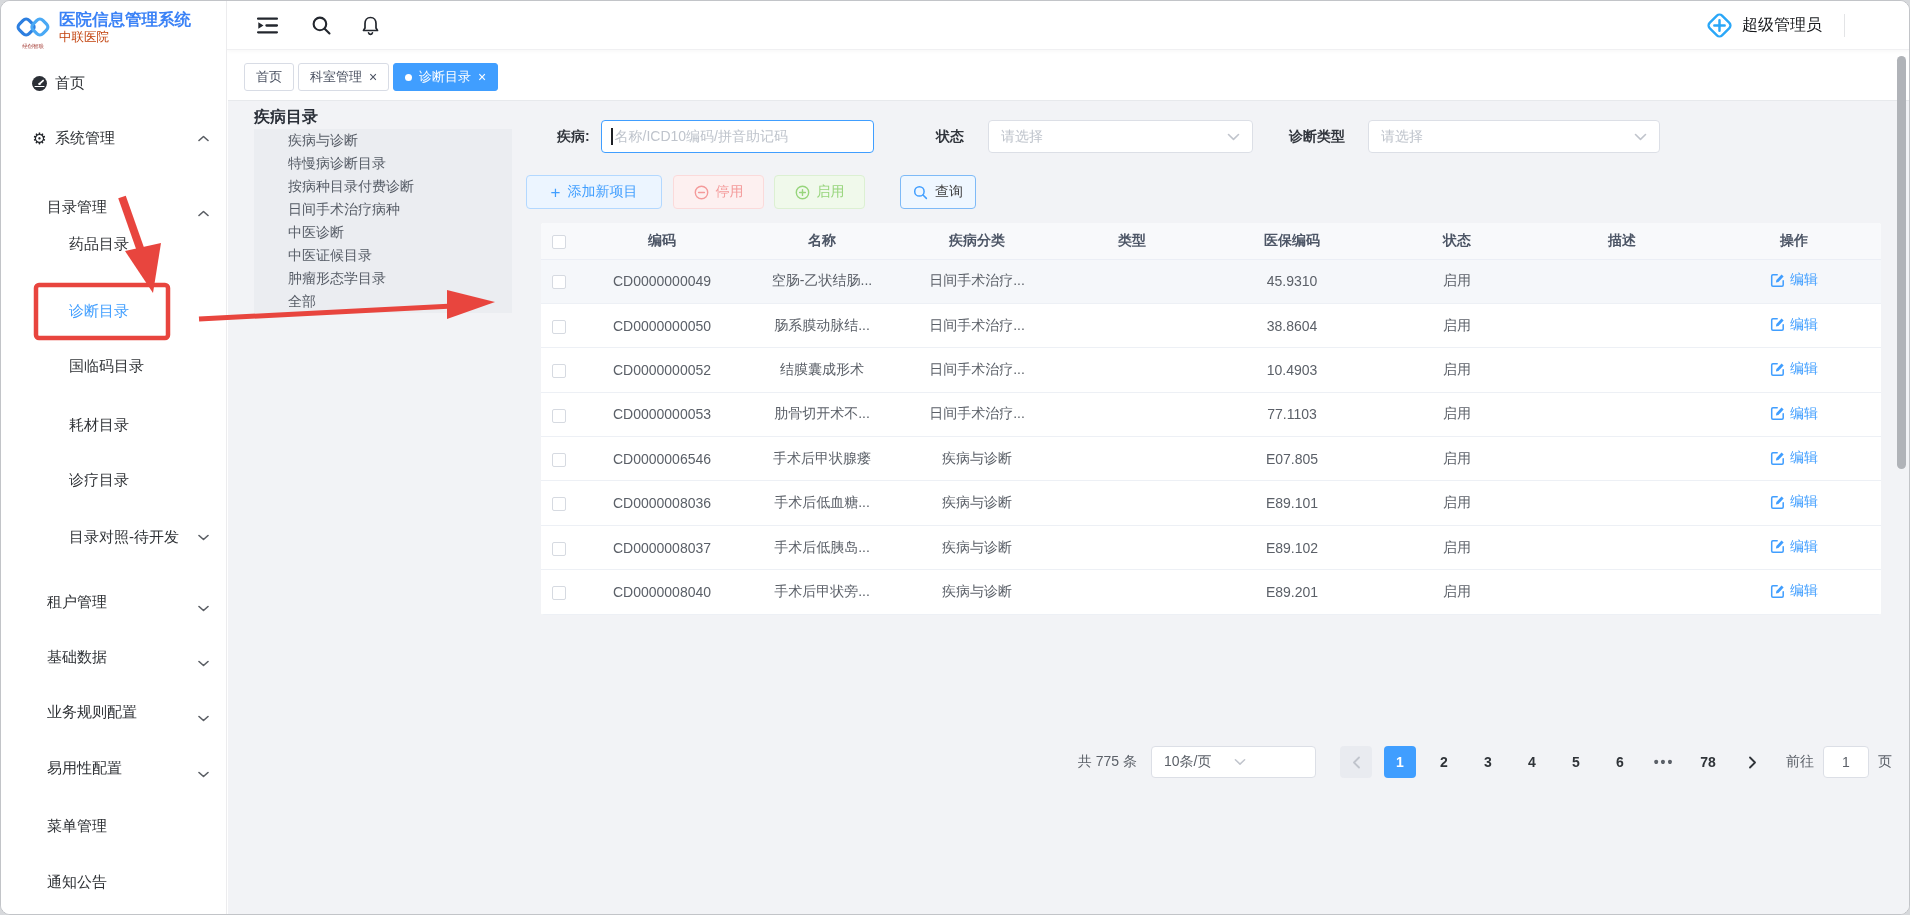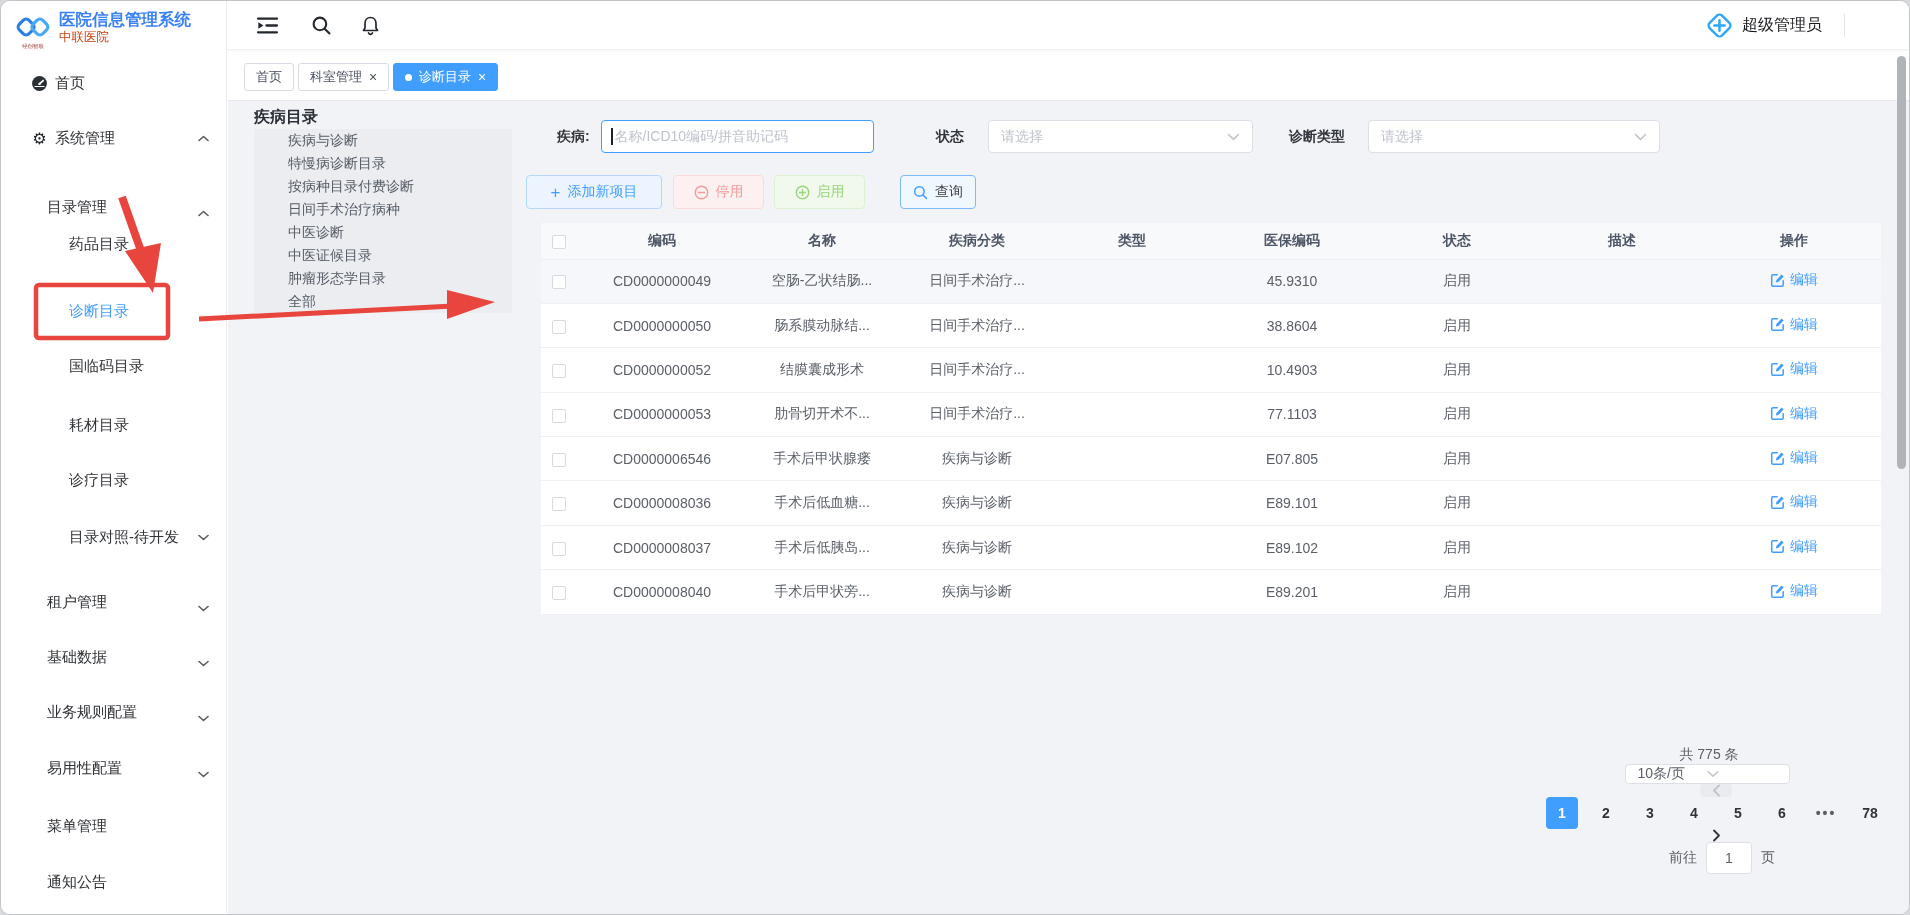--- a/index.html
+++ b/index.html
@@ -64,21 +64,21 @@
   th,td{font-size:14px;text-align:center;overflow:hidden;white-space:nowrap;}
   thead tr{height:36px;background:#f8f9fb;}
   th{color:#4d5666;font-weight:700;border-bottom:1px solid #ebeef5;}
   tbody tr{height:44.4px;background:#fff;}
   tbody tr.hover{background:#f5f7fa;}
   td{color:#5b6068;border-bottom:1px solid #edf0f5;}
   .cb{width:14px;height:14px;border:1px solid #d6dae1;border-radius:2px;background:#fff;display:inline-block;cursor:pointer;vertical-align:middle;}
   .edit-link{color:#409eff;cursor:pointer;display:inline-flex;align-items:center;gap:5px;}
 
   
-  .pager{position:absolute;right:17px;top:645px;height:32px;display:flex;align-items:center;font-size:14px;color:#5b6068;flex-direction:column;}
+  .pager{position:absolute;right:17px;top:645px;height:32px;display:flex;align-items:center;font-size:14px;color:#5b6068;}
   .pg-total{margin-right:14px;color:#5b6068;}
   .pg-size{width:165px;height:32px;background:#fff;border:1px solid #dcdfe6;border-radius:4px;display:flex;align-items:center;padding:0 12px;cursor:pointer;margin-right:18px;justify-content:flex-end;}
   .pg-size span{flex:1;color:#5b6068;}
   .pg-btn{min-width:32px;height:32px;display:flex;align-items:center;justify-content:center;border-radius:4px;cursor:pointer;font-weight:600;color:#2f3338;margin:0 6px;}
   .pg-prev{background:#e9ebf0;}
   .pg-page.active{background:#409eff;color:#fff;font-weight:600;}
   .pg-more{letter-spacing:2px;font-weight:700;color:#5b6068;}
   .pg-goto{margin-left:12px;display:flex;align-items:center;gap:9px;color:#5b6068;}
   .pg-input{width:46px;height:32px;border:1px solid #dcdfe6;border-radius:4px;background:#fff;text-align:center;font-size:14px;color:#5b6068;font-family:inherit;}
 

